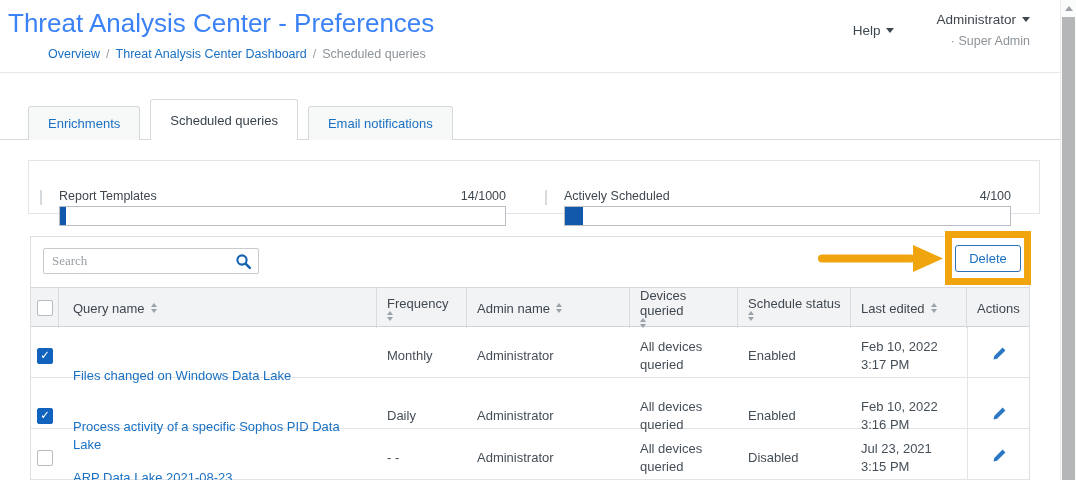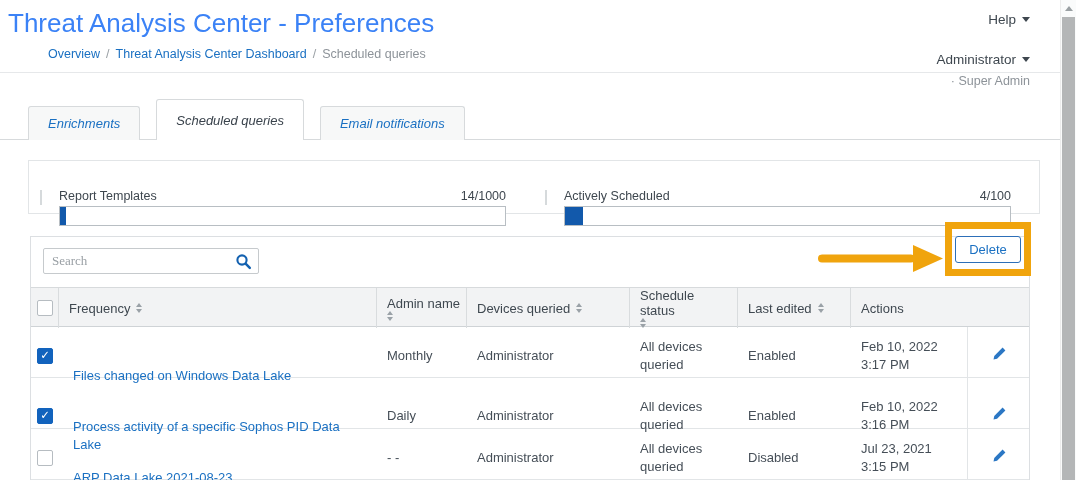--- a/index.html
+++ b/index.html
@@ -6,30 +6,30 @@
   body { background:#fff; }
   .page { position:relative; width:1076px; height:480px; background:#fff; overflow:hidden;
           font-family:"Liberation Sans","DejaVu Sans",sans-serif; color:#3e474f; }
 
   
   .title { position:absolute; left:8px; top:8px; font-size:26px; font-weight:500; color:#3b82f6; }
   .breadcrumb { position:absolute; left:8px; top:47px; font-size:12.5px;margin-left:40px; }
   .crumb.link { color:#1a70c2; cursor:pointer; }
   .crumb.current { color:#8d9399; }
   .crumb-sep { color:#9aa0a5; margin:0 6px; }
-  .header-right { position:absolute; top:12px; right:46px; display:flex; gap:25px; align-items:flex-end; font-size:13.5px;flex-direction:column; }
+  .header-right { position:absolute; top:12px; right:46px; display:flex; gap:42px; align-items:center; font-size:13.5px; }
   .menu { color:#3e474f; cursor:pointer; white-space:nowrap; }
   .caret { display:inline-block; width:0; height:0; border-left:4px solid transparent; border-right:4px solid transparent;
            border-top:5px solid #3e474f; margin-left:6px; vertical-align:2px; }
   .user-block { text-align:right; }
   .user-role { margin-top:7px; font-size:12.5px; color:#8d9399; }
   .header-divider { position:absolute; top:72px; left:0; width:1060px; height:1px; background:#e6e8ea; }
 
   
-  .tabs { position:absolute; top:99px; left:28px; display:flex; gap:16px; align-items:flex-end; z-index:2;font-style:italic; }
+  .tabs { position:absolute; top:99px; left:28px; display:flex; gap:10px; align-items:flex-end; z-index:2; }
   .tab { height:34px; padding:0 19px; display:flex; align-items:center; background:#f7f8f8;
          border:1px solid #d7dadc; border-bottom:none; border-radius:3px 3px 0 0;
          color:#1a70c2; font-size:13px; cursor:pointer; white-space:nowrap; }
   .tab.active { height:41px; background:#fff; color:#3a434c; }
   .tabline { position:absolute; top:139px; left:0; width:1060px; height:1px; background:#d7dadc; z-index:1; }
 
   
   .quota-card { position:absolute; top:160px; left:28px; width:1012px; height:54px;
                 border:1px solid #e2e5e7; background:#fff; display:flex; }
   .quota { flex:1; position:relative; padding:7px 28px 0 30px;margin-top:21px; }
@@ -67,21 +67,21 @@
   .td.qname { padding-left:14px; }
   .td.actions { justify-content:center; border-left:1px solid #e2e5e7; cursor:pointer; }
   .qlink { color:#1a70c2; cursor:pointer;margin-top:40px; }
   .cb { width:16px; height:16px; border-radius:2px; border:1px solid #b6bcc1; background:#fff;
         display:flex; align-items:center; justify-content:center; cursor:pointer; }
   .cb.checked { background:#1263bd; border-color:#1263bd; color:#fff; font-size:11.5px; font-weight:bold; }
   .cb.checked::after { content:"✓"; }
 
   
   .arrow { position:absolute; left:818px; top:244px; z-index:5; }
-  .highlight { position:absolute; left:945px; top:222px; width:86px; height:54px; border:7px solid #f0a40d;
+  .highlight { position:absolute; left:945px; top:231px; width:86px; height:54px; border:7px solid #f0a40d;
                display:flex; align-items:center; justify-content:center; z-index:5; }
   .delete-btn { background:#fff; border:1px solid #2d6fb8; border-radius:3px; color:#1a70c2;
                 font-size:13px; font-family:inherit; padding:5px 13px; cursor:pointer; }
 
   
   .scrollbar { position:absolute; right:0; top:0; width:16px; height:480px; background:#fafbfb; border-left:1px solid #ececec; }
   .sb-btn { height:17px; display:flex; align-items:center; justify-content:center; cursor:pointer; }
   .sb-btn i { display:block; width:0; height:0; border-left:4px solid transparent; border-right:4px solid transparent;
               border-bottom:5px solid #9aa0a3; }
   .sb-thumb { position:absolute; top:17px; bottom:0; left:1px; right:1px; background:#b4b6b7; cursor:pointer; }
@@ -141,20 +141,27 @@
             <circle cx="7" cy="7" r="4.6" fill="none" stroke="#1361b0" stroke-width="2.1"></circle>
             <line x1="10.6" y1="10.6" x2="14.8" y2="14.8" stroke="#1361b0" stroke-width="2.5" stroke-linecap="round"></line>
           </svg>
         </span>
       </div>
     </div>
     <div class="thead">
       <div class="th cb-head">
         <span class="cb"></span>
       </div>
+    <div class="th qname">
+          <span>Query name</span>
+          <span class="sort">
+            <i class="up"></i>
+            <i class="dn"></i>
+          </span>
+        </div>
         <div class="th">
           <span>Frequency</span>
           <span class="sort">
             <i class="up"></i>
             <i class="dn"></i>
           </span>
         </div>
         <div class="th">
           <span>Admin name</span>
           <span class="sort">

